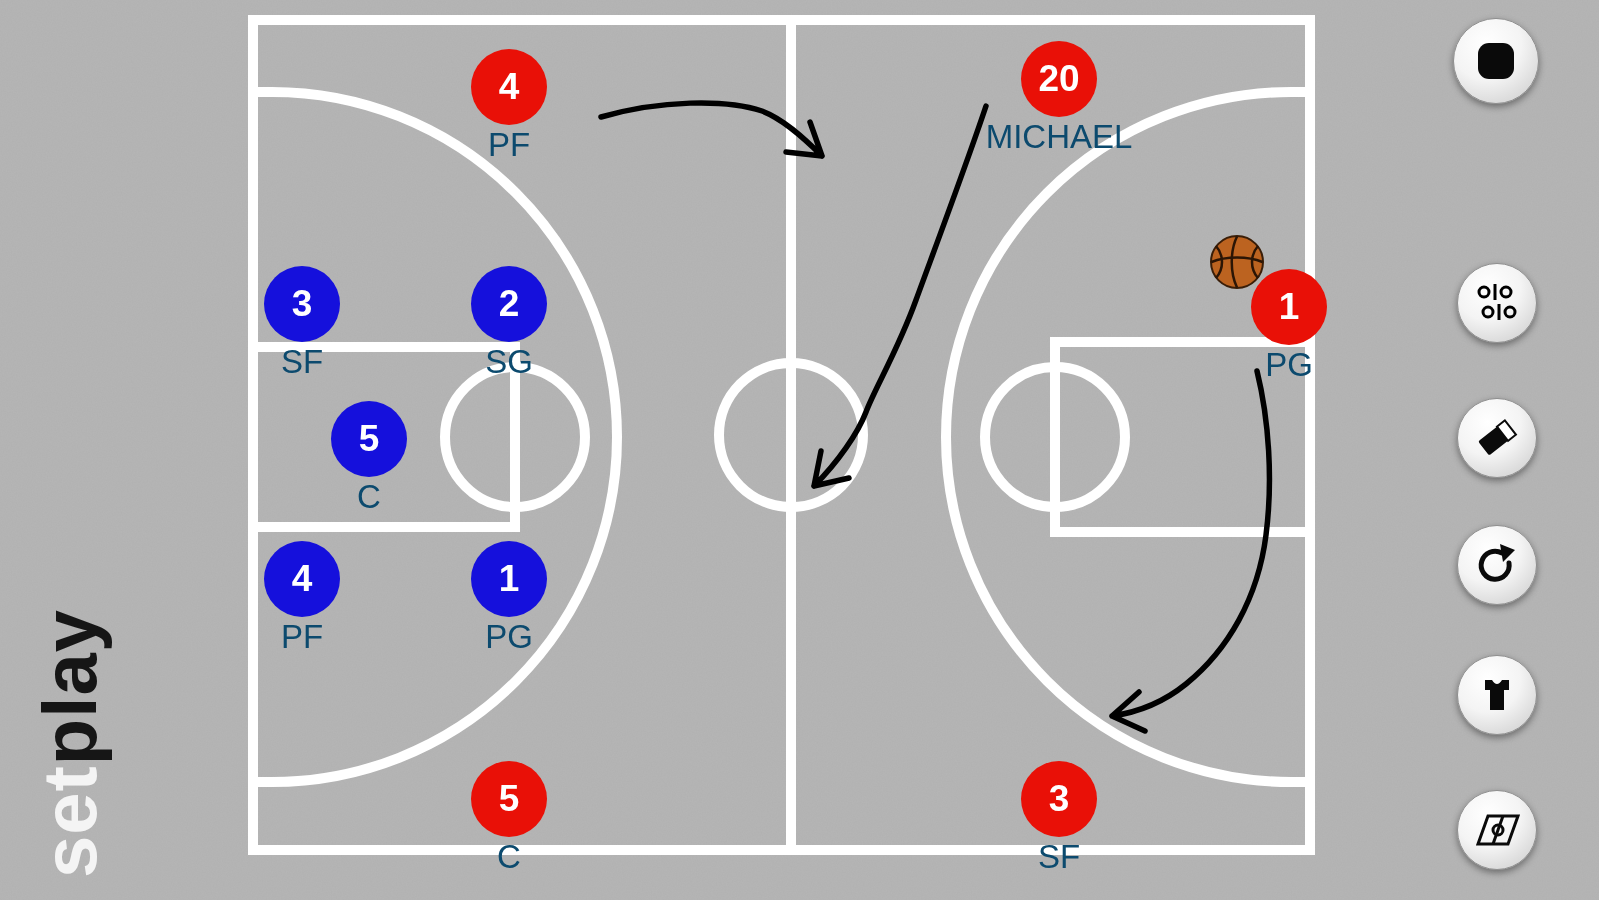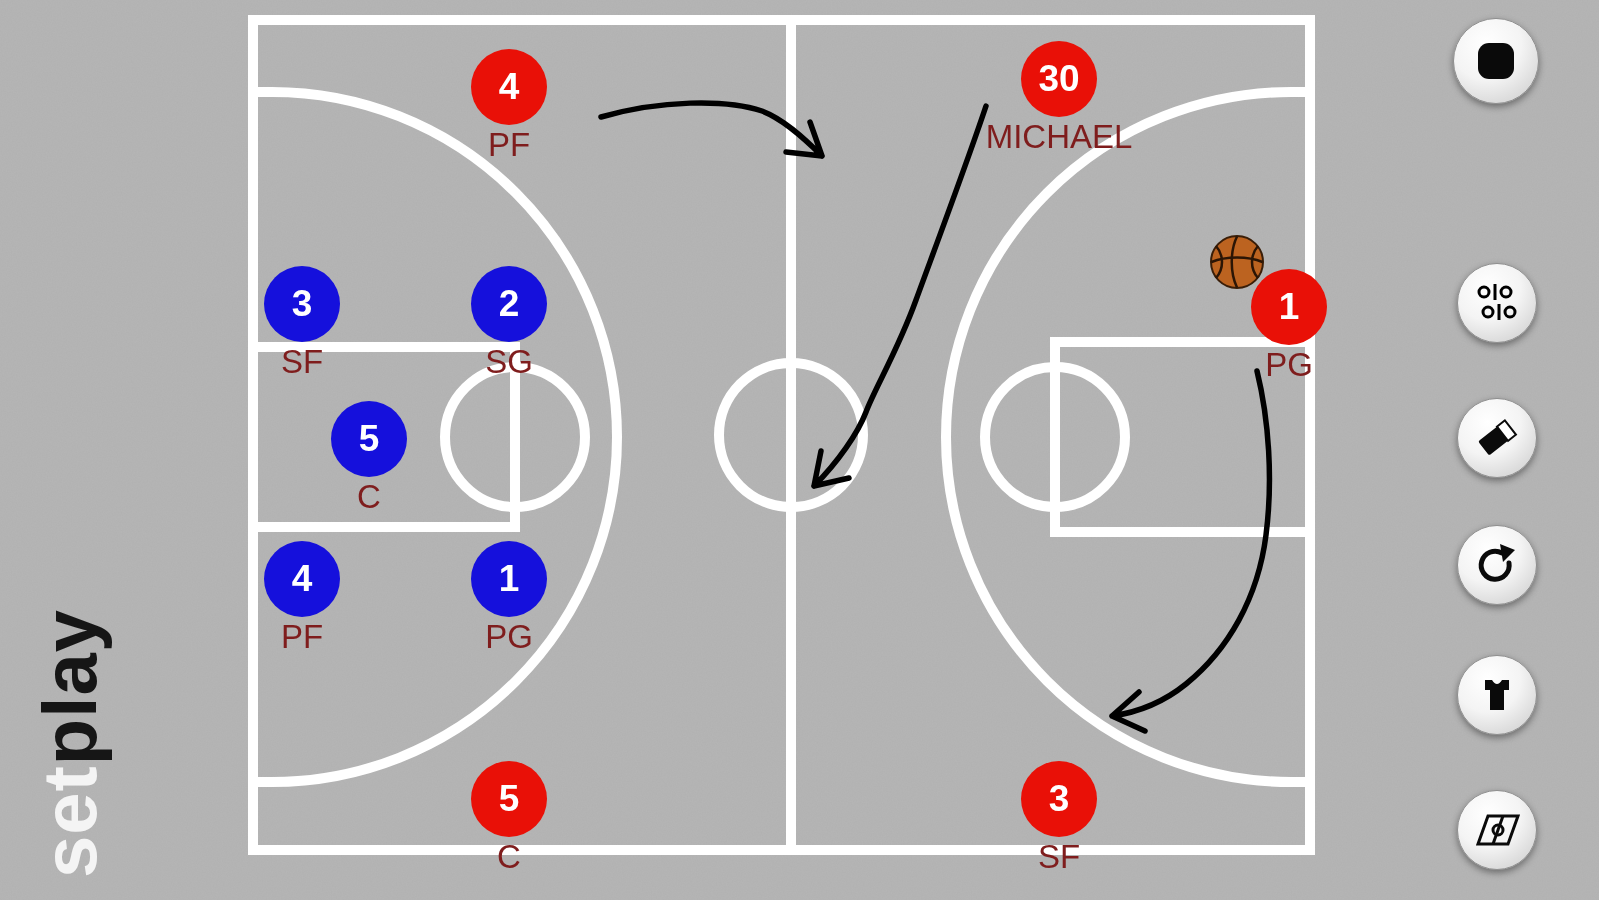--- a/index.html
+++ b/index.html
@@ -16,21 +16,21 @@
   .marker { position:absolute; width:76px; height:118px; z-index:2; }
   .marker-circle {
     width:76px; height:76px; border-radius:50%;
     display:flex; align-items:center; justify-content:center;
     color:#fff; font-size:37px; font-weight:bold;
   }
   .marker.red  .marker-circle { background:#e91007; }
   .marker.blue .marker-circle { background:#1510dc; }
   .marker-label {
     position:absolute; top:77px; left:50%; transform:translateX(-50%);
-    white-space:nowrap; font-size:33px; color:#7f1d1d;
+    white-space:nowrap; font-size:33px; color:#0c4a6e;
   }
 
   #ball { position:absolute; left:1208px; top:233px; z-index:3; }
 
   .brand {
     position:absolute; left:26px; top:878px;
     transform-origin:0 0; transform:rotate(-90deg);
     font-size:76px; font-weight:bold; letter-spacing:1px; z-index:2;
     white-space:nowrap;
   }
@@ -82,21 +82,21 @@
 </svg>
 
 <div class="marker red" style="left:471px; top:49px;">
   <div class="marker-circle">
       <span>4</span>
     </div>
   <div class="marker-label">PF</div>
 </div>
 <div class="marker red" style="left:1021px; top:41px;">
   <div class="marker-circle">
-      <span>30</span>
+      <span>20</span>
     </div>
   <div class="marker-label">MICHAEL</div>
 </div>
 <div class="marker blue" style="left:264px; top:266px;">
   <div class="marker-circle">
       <span>3</span>
     </div>
   <div class="marker-label">SF</div>
 </div>
 <div class="marker blue" style="left:471px; top:266px;">

